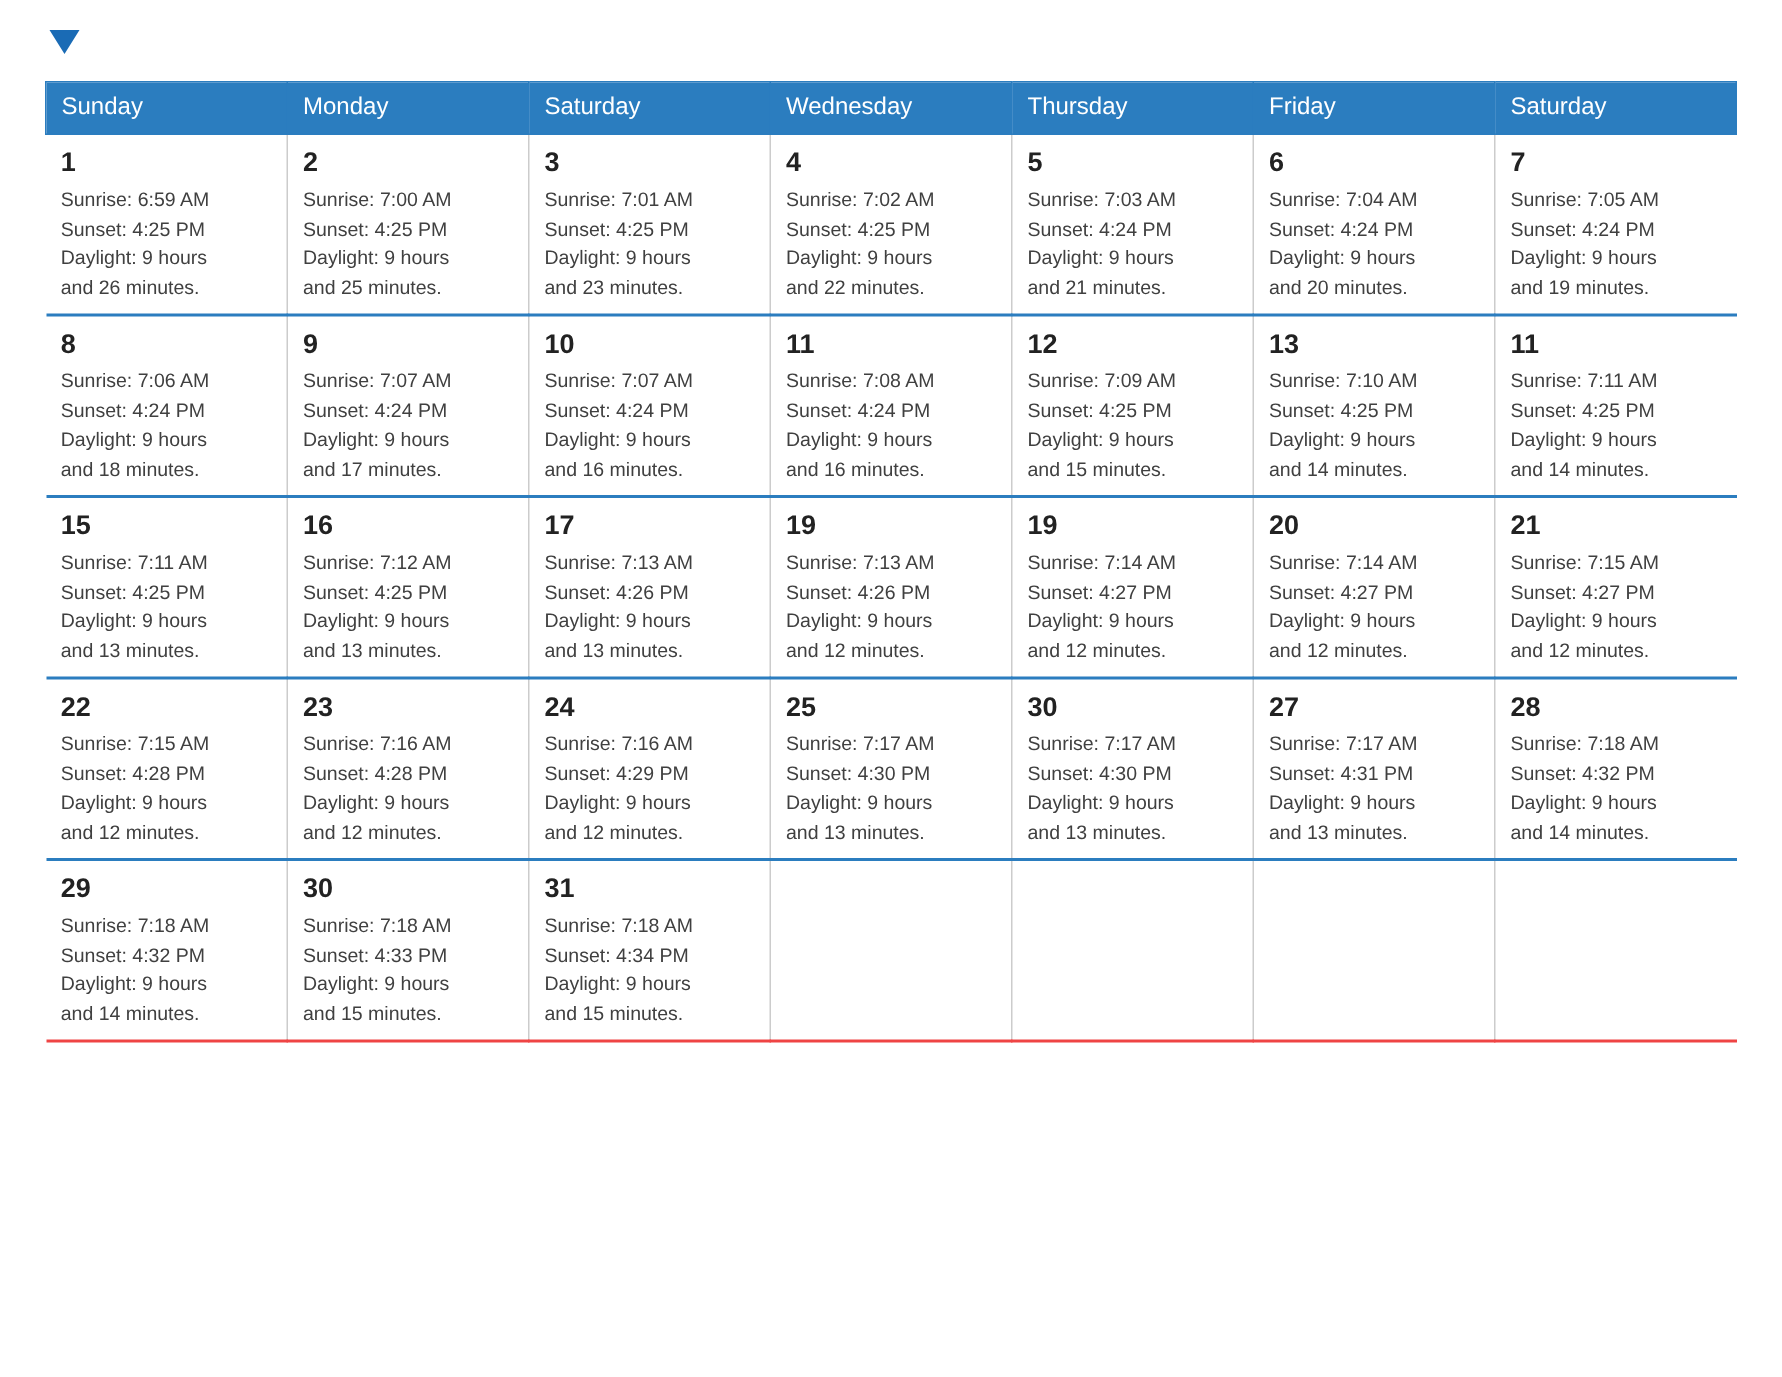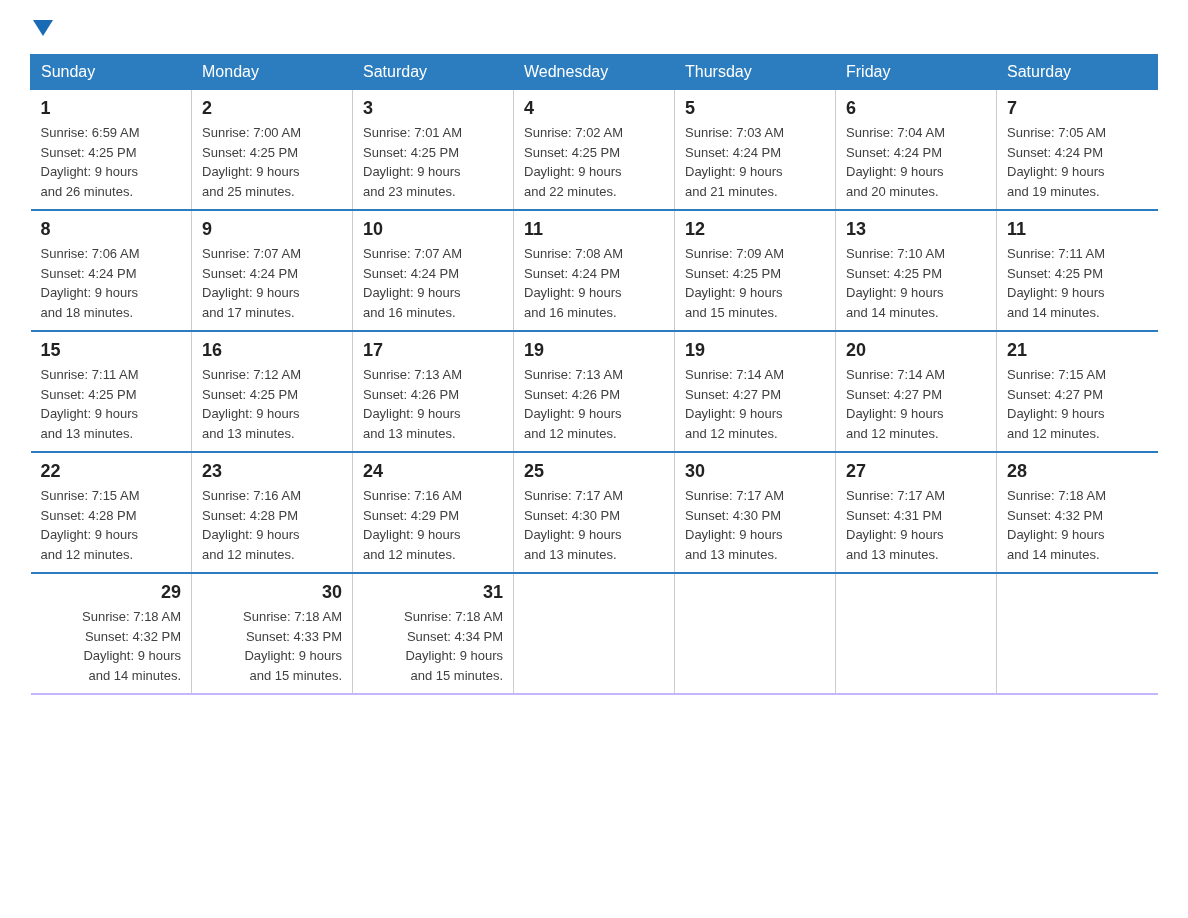--- a/index.html
+++ b/index.html
@@ -100,22 +100,21 @@
     }
     .day-info {
       font-size: 13px;
       line-height: 1.5;
       color: #404040;
     }
     .empty-cell {
       background: #fff;
     }
     tbody tr:last-child {
-      border-bottom: 2px solid #c4b5fd;
-      text-align: right;
+      border-bottom: 2px solid #ef4444;
     }
     .last-row td {
       height: 110px;
     }
   </style>
 </head>
 <body>
 
 <div class="header-area">
   <div class="logo">

